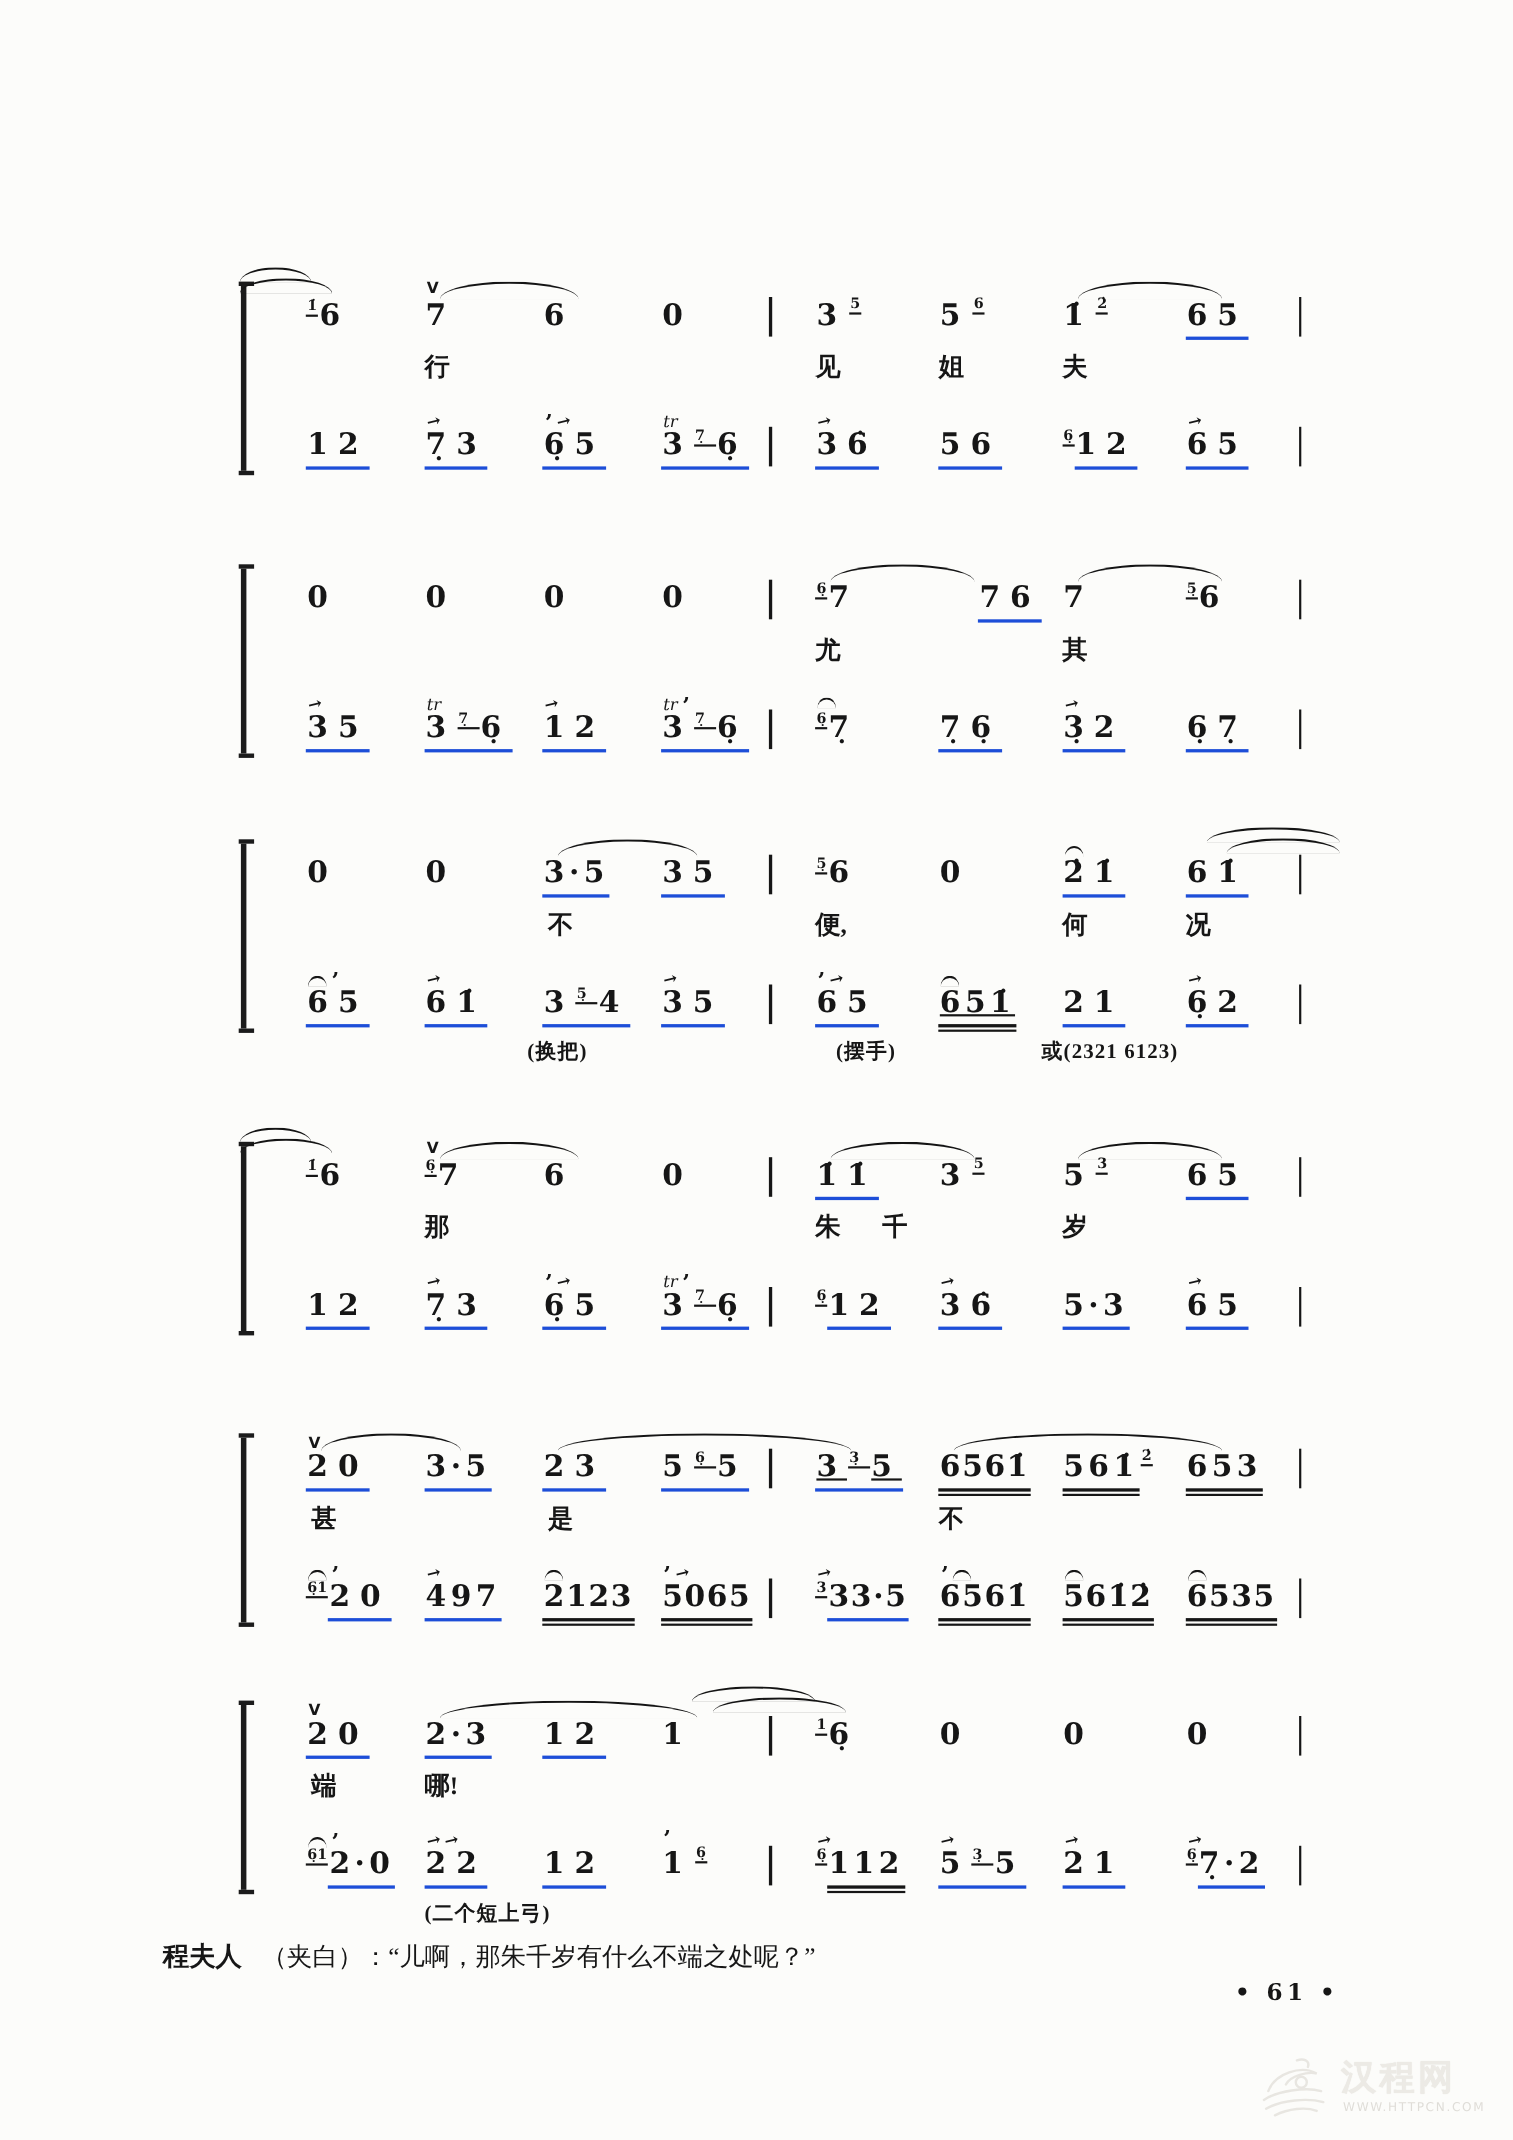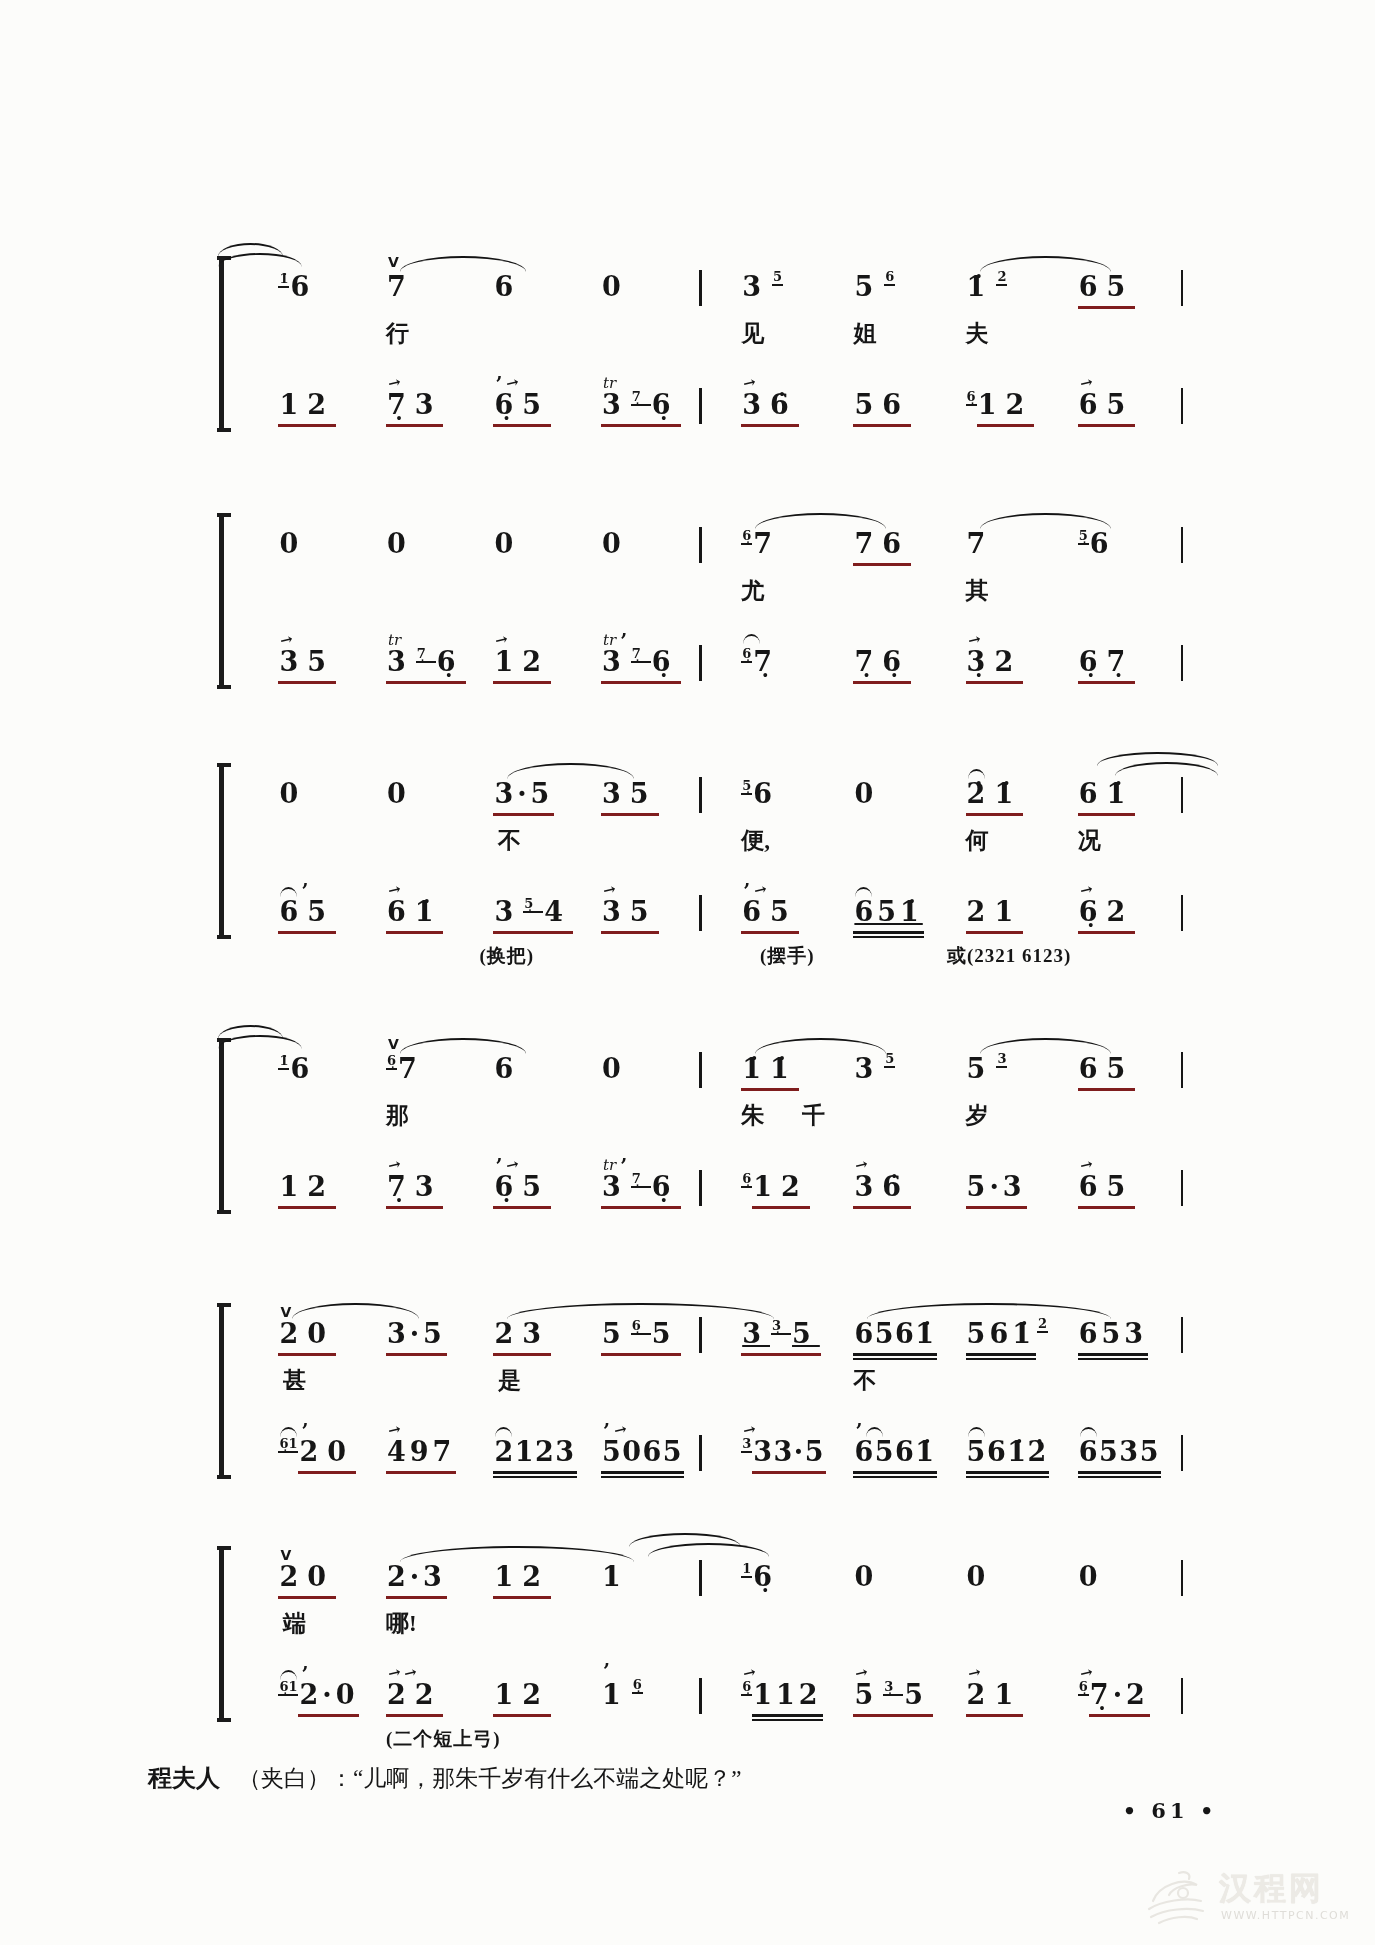--- a/index.html
+++ b/index.html
@@ -9,21 +9,21 @@
     font-family:"DejaVu Serif","Liberation Serif",serif;
   }
   #score{position:absolute;left:255px;top:0;width:935px;}
   .system{position:absolute;left:0;width:100%;height:215px;}
   .bracket{position:absolute;left:-36px;top:12px;height:168px;width:8px;border-left:5px solid #1b1b1b;}
   .bracket::before,.bracket::after{content:"";position:absolute;left:-7px;width:14px;height:4px;background:#1b1b1b;}
   .bracket::before{top:-4px}.bracket::after{bottom:-4px}
   .noterow{position:absolute;left:0;right:0;height:46px;}
   .cell{position:absolute;top:0;white-space:nowrap;}
   .main{font-size:27px;font-weight:bold;display:inline-block;line-height:34px;padding:0 1px 2px 1px;}
-  .u1{border-bottom:3px solid #7f1d1d;}
+  .u1{border-bottom:3px solid #1d4ed8;}
   .u2{border-bottom:3px solid #161616;position:relative;}
   .u2::after{content:"";position:absolute;left:0;right:0;bottom:-7px;height:2.5px;background:#161616;}
   .grace{font-size:13px;font-weight:bold;display:inline-block;border-bottom:2px solid #161616;
          position:relative;top:-13px;line-height:14px;padding:0 1px;}
   .grace.after{top:-15px;margin-left:1px;}
   .grace.mid{margin:0 1px;}
   .marks{position:absolute;bottom:37px;left:2px;display:flex;align-items:flex-end;gap:4px;height:20px;}
   .mk-sl{display:inline-block;font-size:15px;font-weight:bold;transform:rotate(-14deg);line-height:14px;}
   .mk-br{font-size:20px;font-weight:bold;line-height:12px;}
   .mk-tr{font-size:15px;font-style:italic;font-family:"DejaVu Serif",serif;line-height:14px;}
@@ -108,21 +108,21 @@
       </div>
     </div>
     <div class="system" style="top: 505px;">
       <div class="bracket"></div>
       <div class="noterow" style="top: 22px;">
         <div class="cell" style="left: 2.5%;"><span class="main u0" style="letter-spacing: 9px;">0</span></div>
         <div class="cell" style="left: 14%;"><span class="main u0" style="letter-spacing: 9px;">0</span></div>
         <div class="cell" style="left: 25.5%;"><span class="main u0" style="letter-spacing: 9px;">0</span></div>
         <div class="cell" style="left: 37%;"><span class="main u0" style="letter-spacing: 9px;">0</span></div>
         <div class="cell" style="left: 52%;"><span class="grace">6̣</span><span class="main u0" style="letter-spacing: 9px;">7</span></div>
-        <div class="cell" style="left: 64%;"><span class="main u1" style="letter-spacing: 9px;">76</span></div>
+        <div class="cell" style="left: 64%;"><span class="main u1" style="letter-spacing: 9px; margin-left: 36px;">76</span></div>
         <div class="cell" style="left: 76%;"><span class="main u0" style="letter-spacing: 9px;">7</span></div>
         <div class="cell" style="left: 88%;"><span class="grace">5̣</span><span class="main u0" style="letter-spacing: 9px;">6</span></div>
         <div class="bar" style="left: 47.5%;"></div>
         <div class="bar" style="left: 99%;"></div>
         <div class="tie" style="left: 53.5%; width: 14%; top: -14px;"></div>
         <div class="tie" style="left: 77.5%; width: 14%; top: -14px;"></div>
       </div>
       <div class="lyricrow" style="top: 70px;">
         <span class="lyr" style="position: absolute; left: 52%;">尤</span>
         <span class="lyr" style="position: absolute; left: 76%;">其</span>

